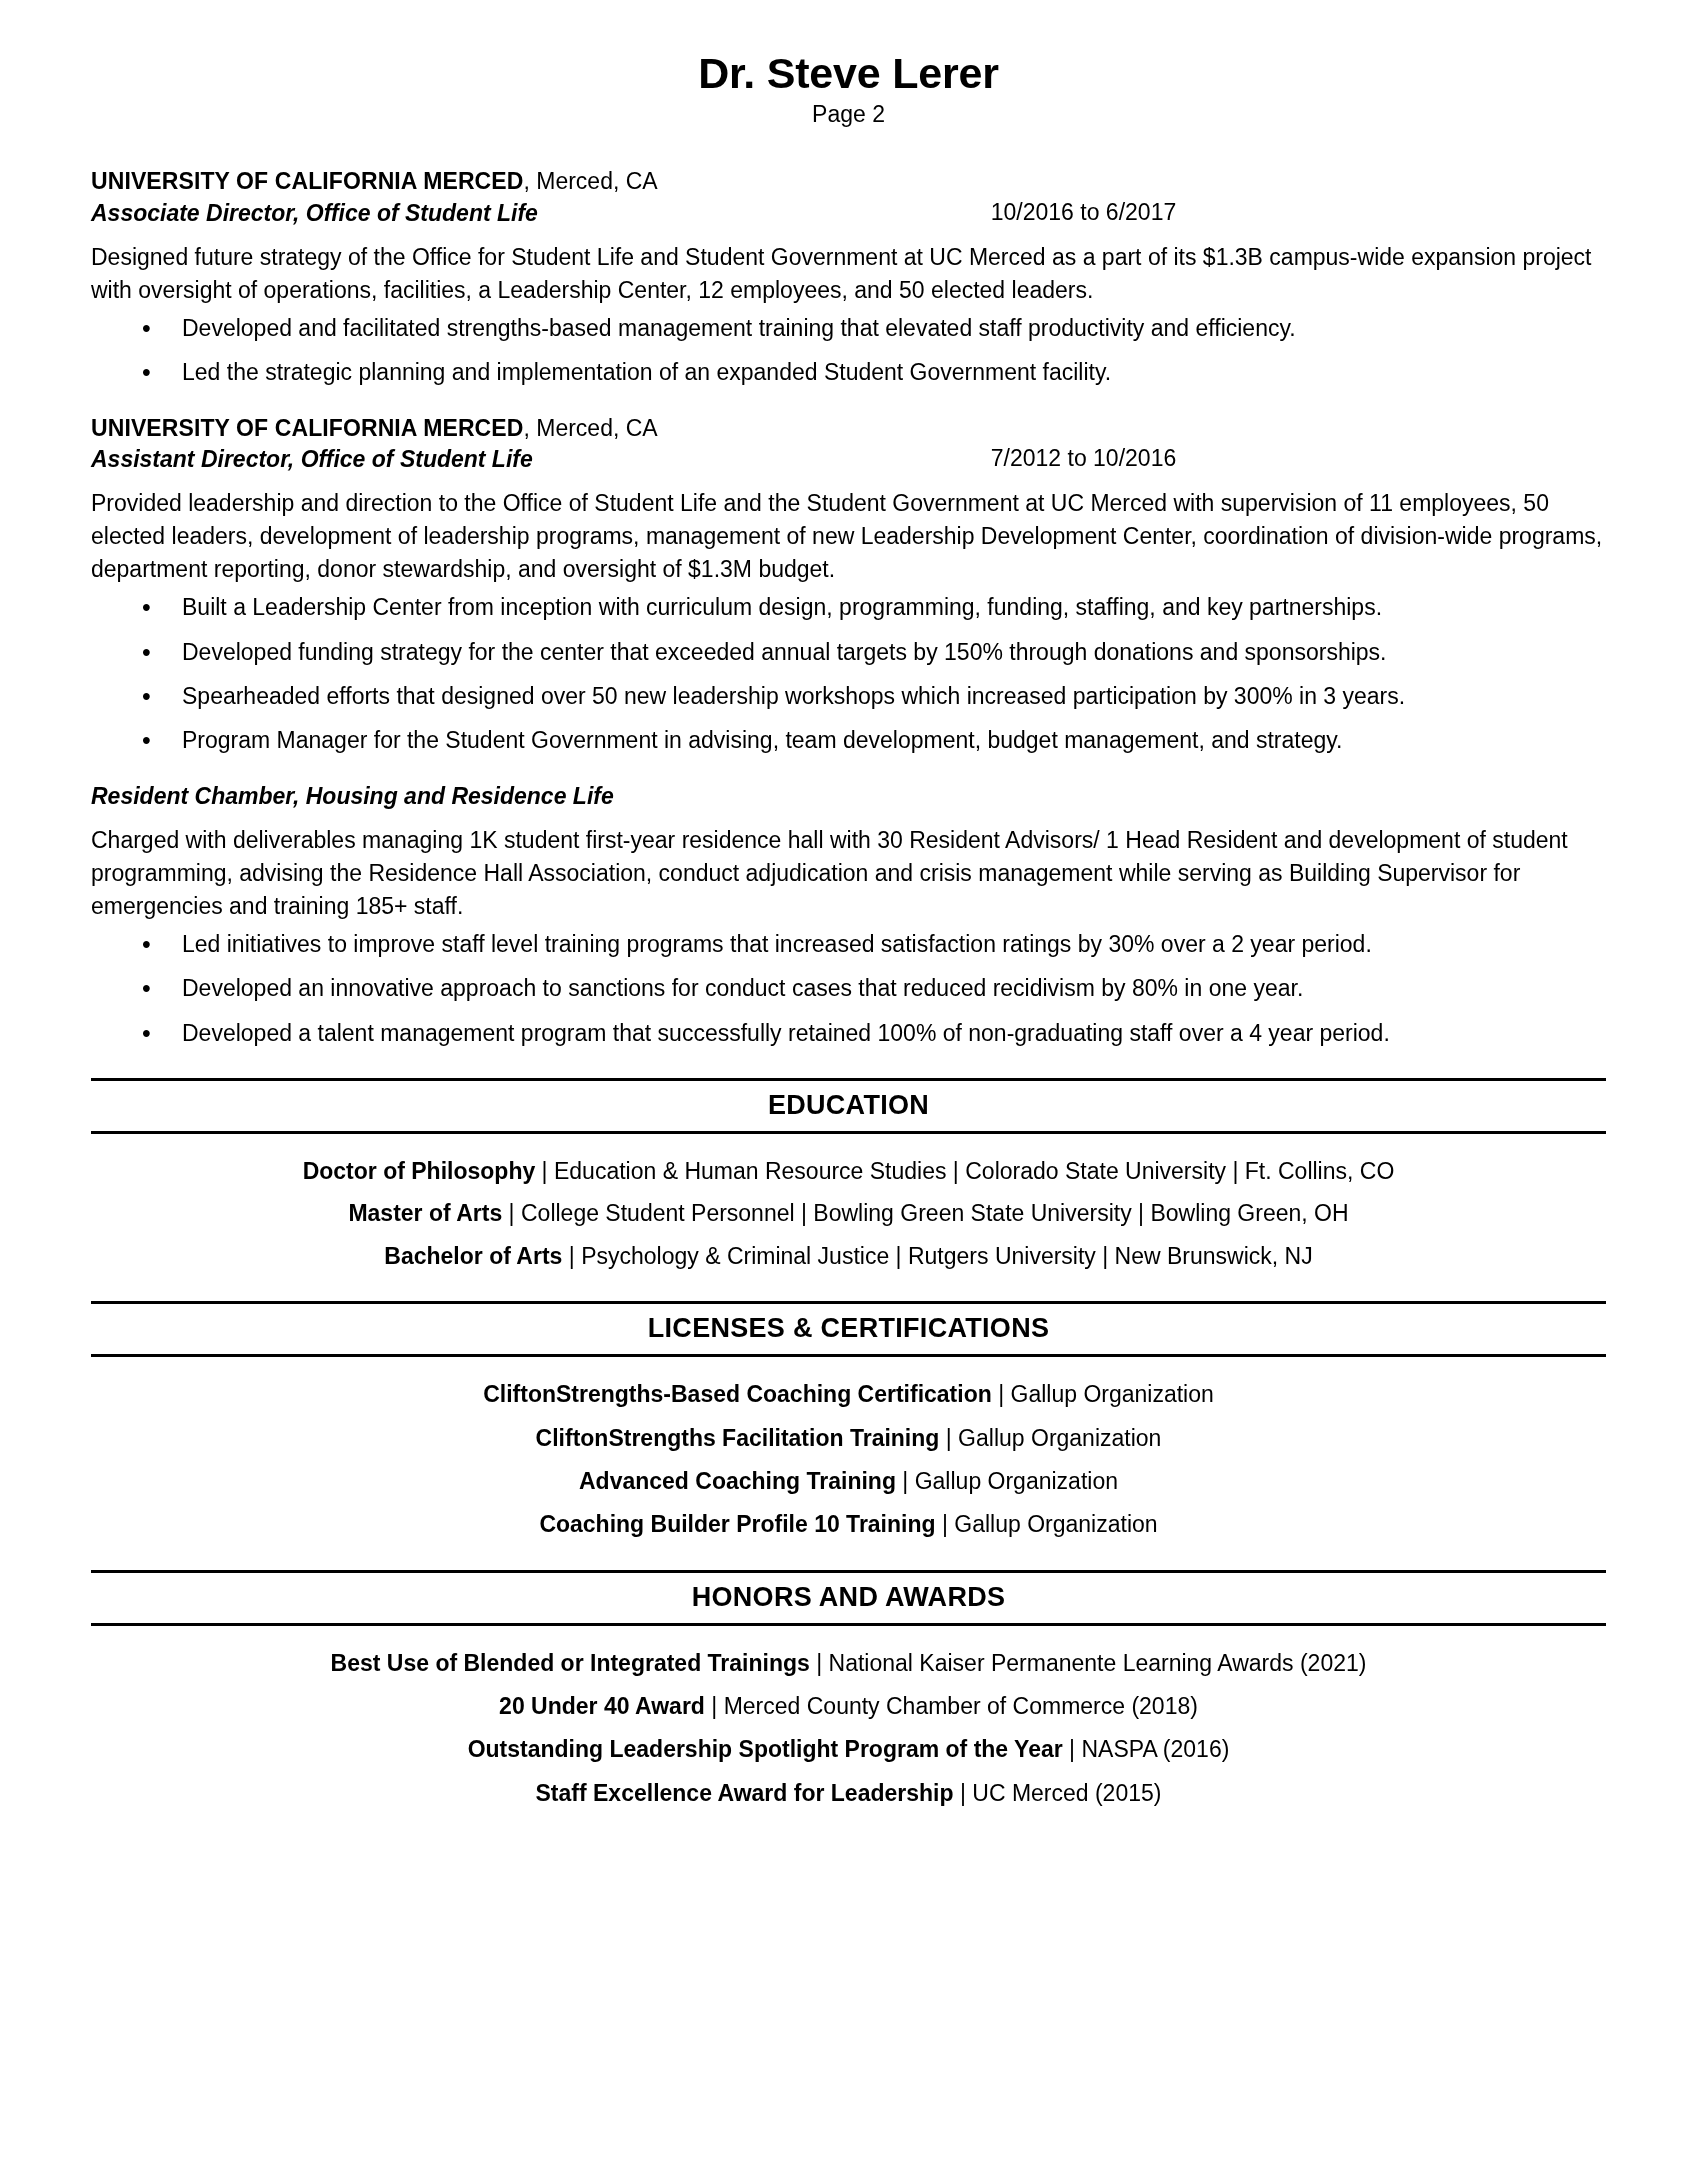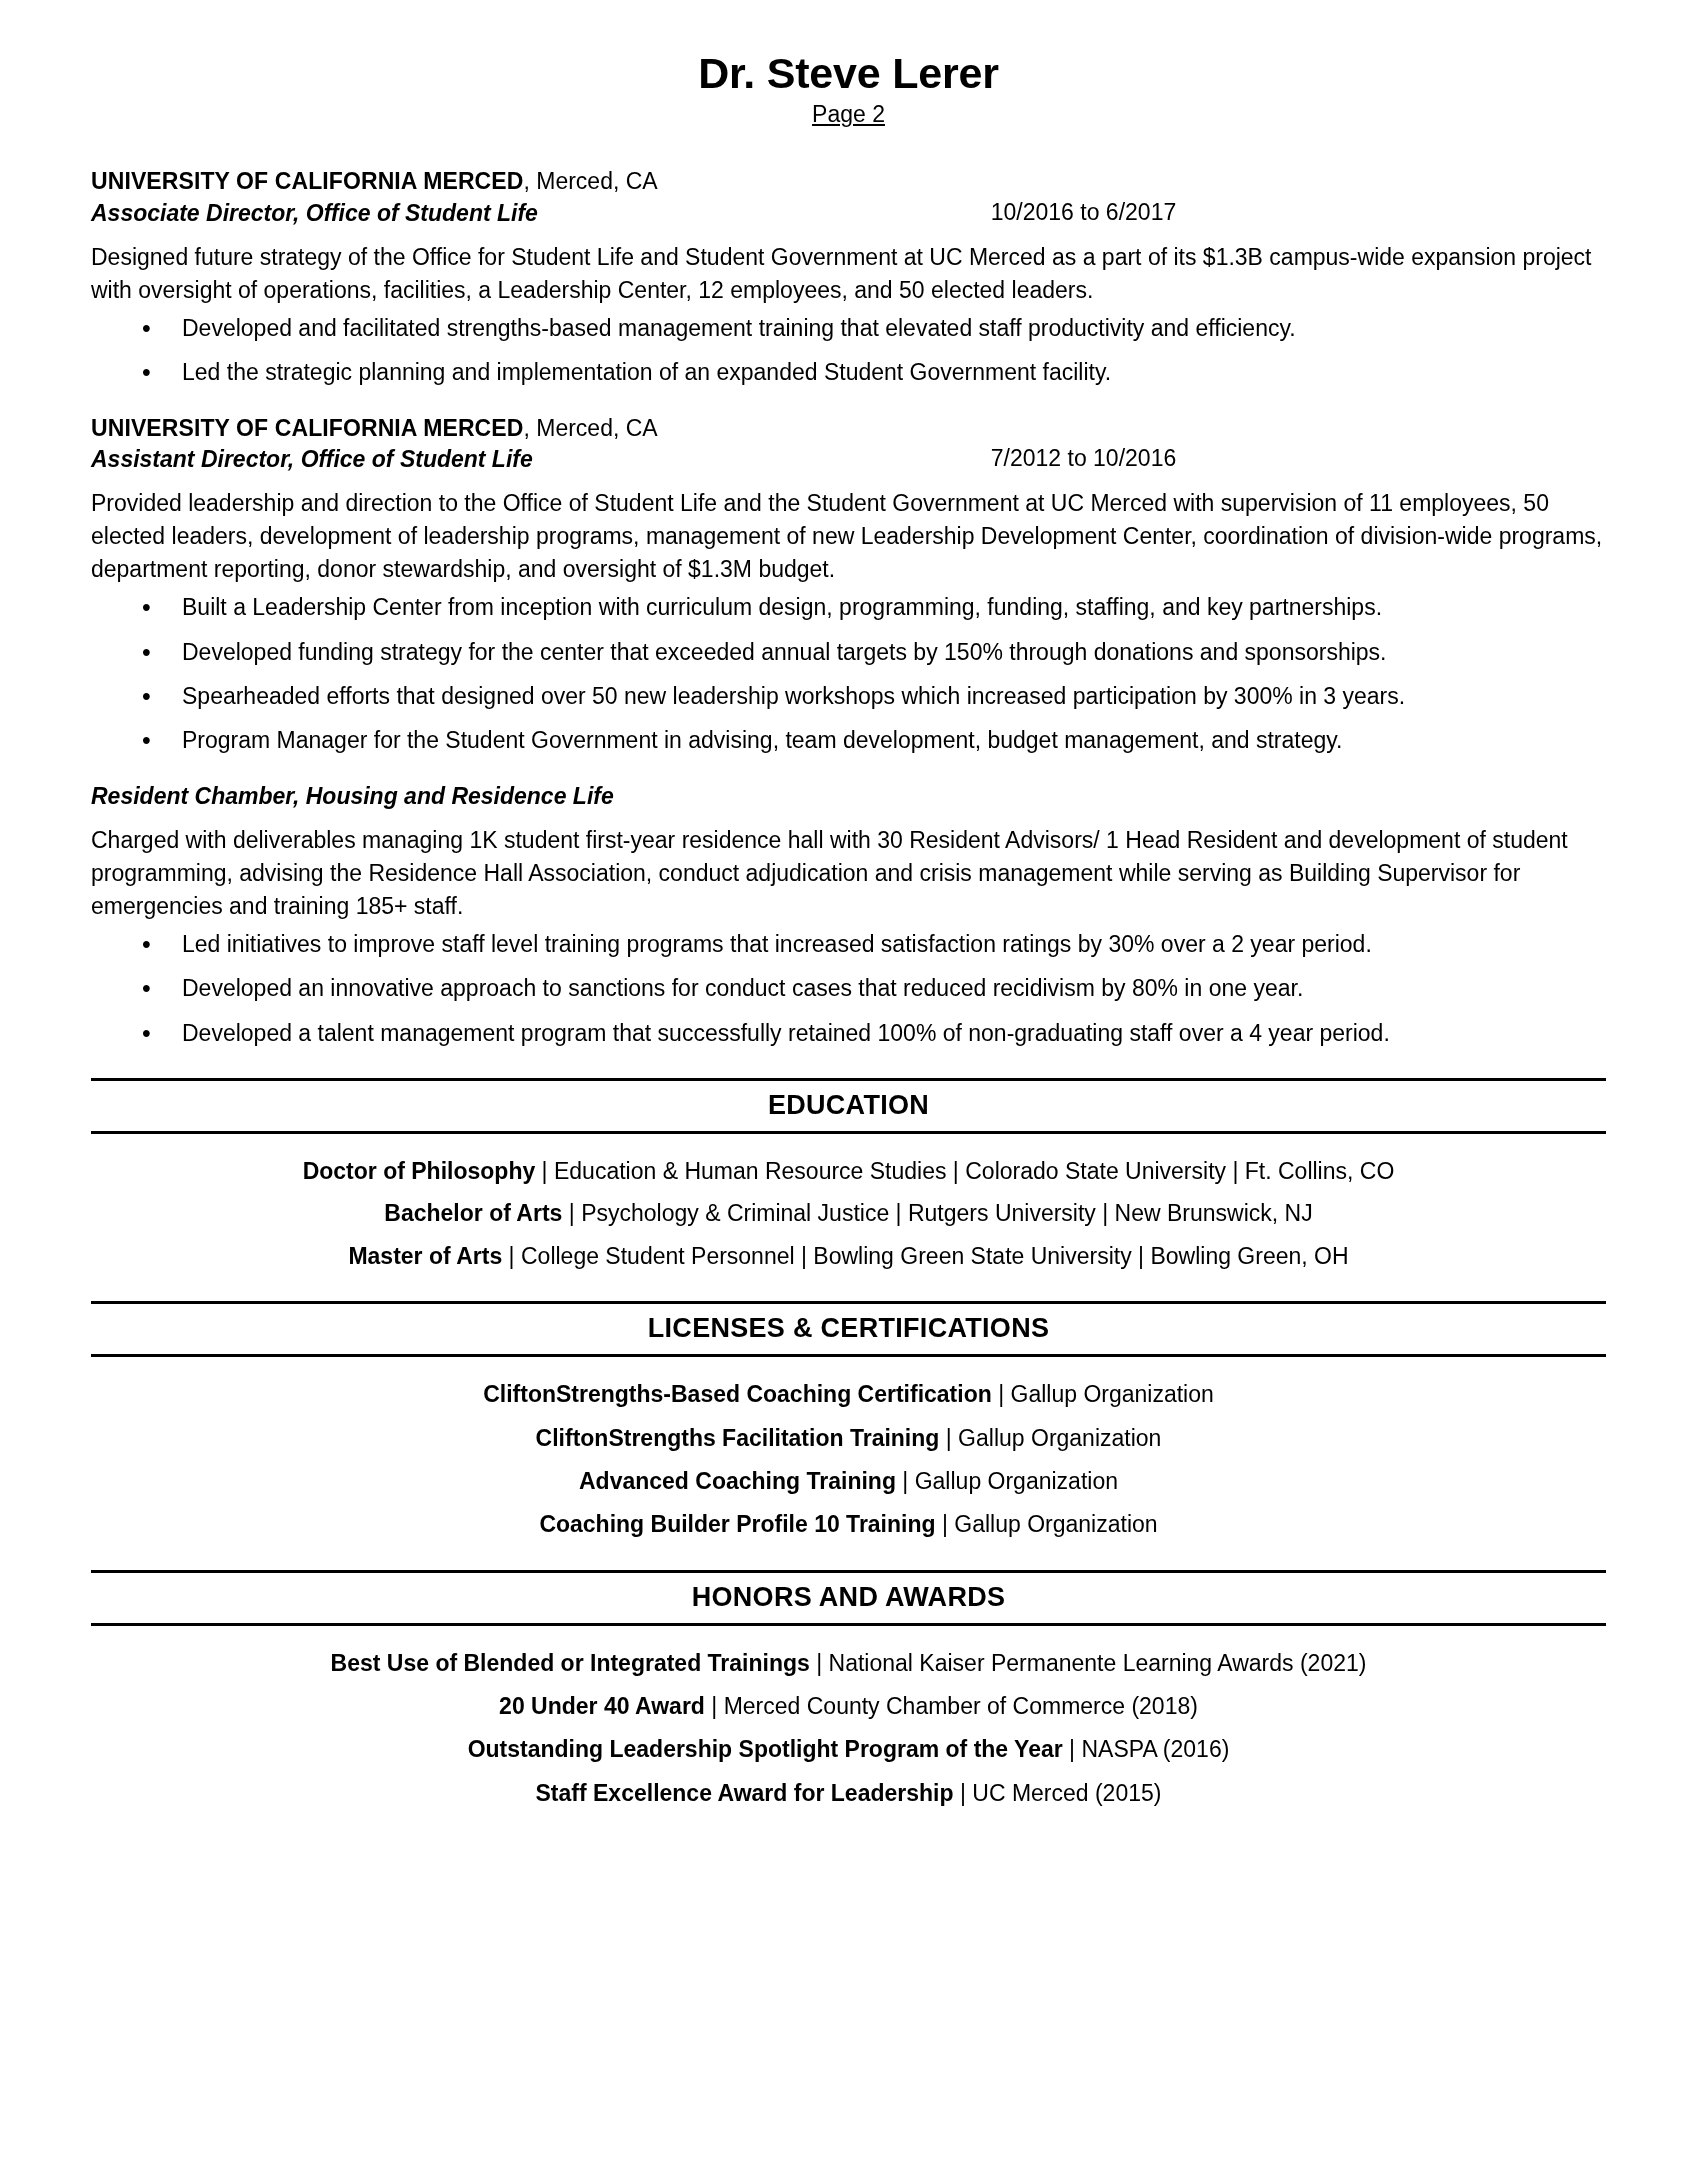--- a/index.html
+++ b/index.html
@@ -31,21 +31,20 @@
     letter-spacing: -0.2px;
     line-height: 1.05;
     margin: 0 0 6px 0;
   }
   .page-number {
     text-align: center;
     font-size: 23px;
     font-weight: normal;
     line-height: 1.1;
     margin: 0 0 40px 0;
-    text-decoration: underline;
   }
 
   
   .job { margin-bottom: 26px; }
   .job-header {
     display: flex;
     align-items: baseline;
     font-size: 23px;
     line-height: 1.28;
     margin-bottom: 2px;
@@ -187,22 +186,22 @@
       <li>Developed a talent management program that successfully retained 100% of non-graduating staff over a 4 year period.</li>
     </ul>
   </div>
 
   <div class="section">
     <hr class="rule">
     <div class="section-heading">EDUCATION</div>
     <hr class="rule">
     <div class="section-body">
       <div class="entry-line"><span class="b">Doctor of Philosophy</span><span class="n"> | Education &amp; Human Resource Studies | Colorado State University | Ft. Collins, CO</span></div>
+      <div class="entry-line"><span class="b">Master of Arts</span><span class="n"> | College Student Personnel | Bowling Green State University | Bowling Green, OH</span></div>
       <div class="entry-line"><span class="b">Bachelor of Arts</span><span class="n"> | Psychology &amp; Criminal Justice | Rutgers University | New Brunswick, NJ</span></div>
-      <div class="entry-line"><span class="b">Master of Arts</span><span class="n"> | College Student Personnel | Bowling Green State University | Bowling Green, OH</span></div>
     </div>
   </div>
 
   <div class="section">
     <hr class="rule">
     <div class="section-heading">LICENSES &amp; CERTIFICATIONS</div>
     <hr class="rule">
     <div class="section-body tight">
       <div class="entry-line"><span class="b">CliftonStrengths-Based Coaching Certification</span><span class="n"> | Gallup Organization</span></div>
       <div class="entry-line"><span class="b">CliftonStrengths Facilitation Training</span><span class="n"> | Gallup Organization</span></div>

